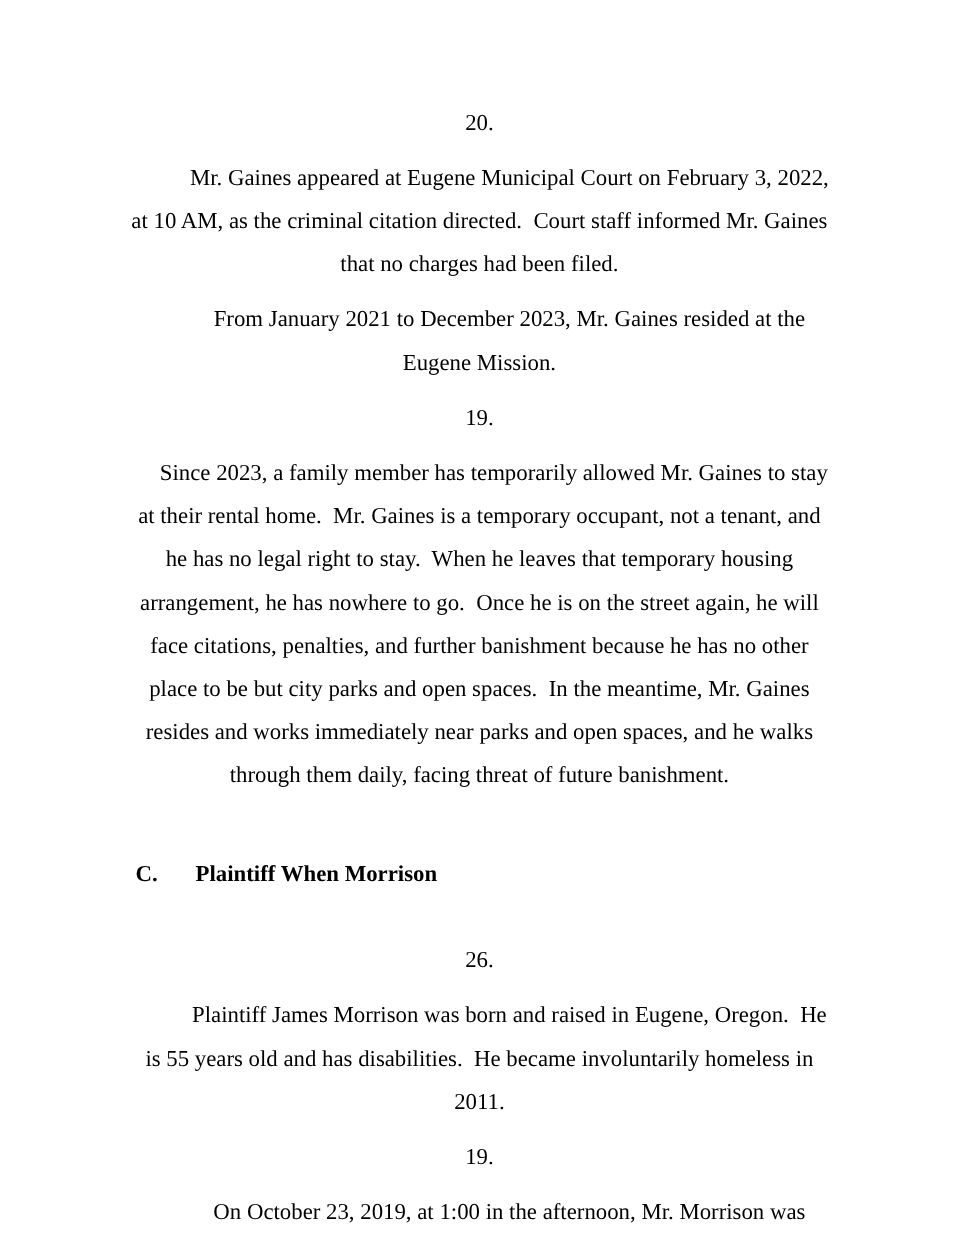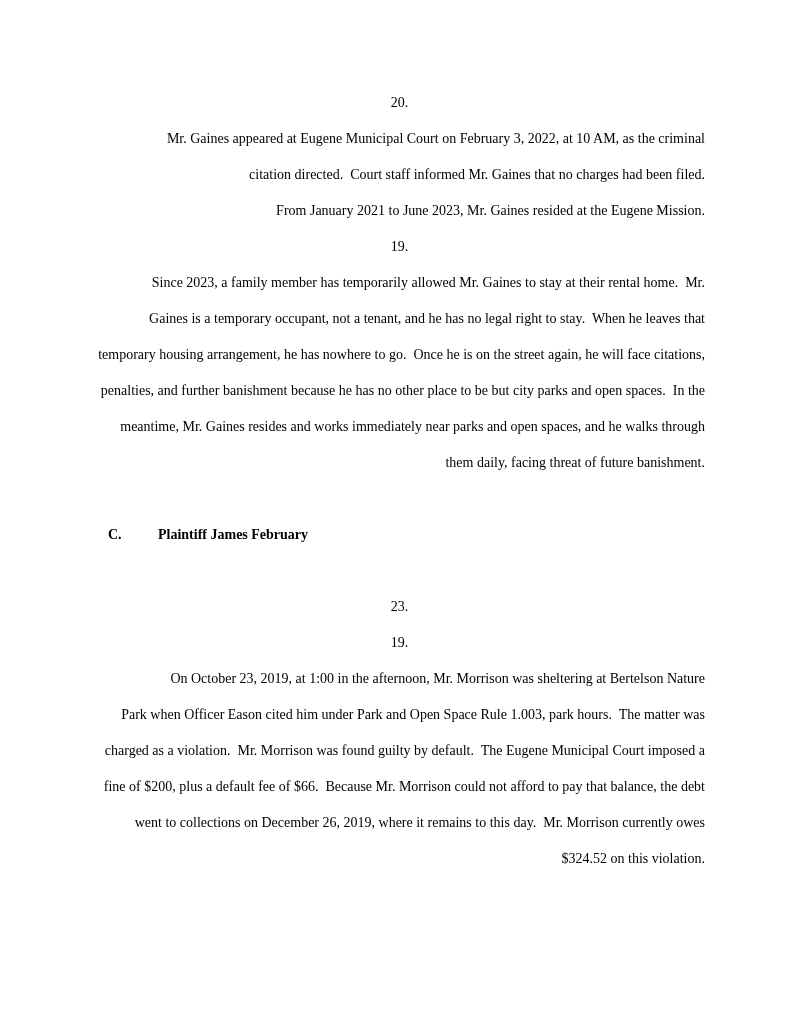--- a/index.html
+++ b/index.html
@@ -8,34 +8,34 @@
     background: #ffffff;
   }
   .page {
     position: relative;
     width: 800px;
     height: 1035px;
     margin: 0 auto;
     background: #ffffff;
     color: #000000;
     font-family: "Liberation Serif", "DejaVu Serif", serif;
-    font-size: 14px;
+    font-size: 19px;
     line-height: 36px;
     box-sizing: border-box;
     padding: 85px 95px 0 94px;
     overflow: hidden;
   }
   .pnum {
     margin: 0;
     text-align: center;
     white-space: pre-wrap;
   }
   .body-para {
-    margin: 0;
-    text-align: right;
+    margin: 10px;
+    text-align: center;
     white-space: pre-wrap;
   }
   .indent-full {
     text-indent: 50px;
   }
   .indent-small {
     text-indent: 24px;
   }
   .heading {
     margin: 0;
@@ -50,30 +50,31 @@
 </head>
 <body>
 
 <div class="page">
 
   <p class="pnum">20.</p>
 
   <p class="body-para indent-full">Mr. Gaines appeared at Eugene Municipal Court on February 3, 2022, at 10 AM, as the criminal citation directed.  Court staff informed Mr. Gaines that no charges had been filed.</p>
 
 
-  <p class="body-para indent-full">From January 2021 to June 2023, Mr. Gaines resided at the Eugene Mission.</p>
+  <p class="body-para indent-full">From January 2021 to December 2023, Mr. Gaines resided at the Eugene Mission.</p>
 
   <p class="pnum">19.</p>
 
   <p class="body-para indent-small">Since 2023, a family member has temporarily allowed Mr. Gaines to stay at their rental home.  Mr. Gaines is a temporary occupant, not a tenant, and he has no legal right to stay.  When he leaves that temporary housing arrangement, he has nowhere to go.  Once he is on the street again, he will face citations, penalties, and further banishment because he has no other place to be but city parks and open spaces.  In the meantime, Mr. Gaines resides and works immediately near parks and open spaces, and he walks through them daily, facing threat of future banishment.</p>
 
   <p class="heading">
-    <span class="h-label">C.</span><span>Plaintiff James February</span>
+    <span class="h-label">C.</span><span>Plaintiff When Morrison</span>
   </p>
 
-  <p class="pnum">23.</p>
+  <p class="pnum">26.</p>
 
+  <p class="body-para indent-full">Plaintiff James Morrison was born and raised in Eugene, Oregon.  He is 55 years old and has disabilities.  He became involuntarily homeless in 2011.</p>
 
   <p class="pnum">19.</p>
 
   <p class="body-para indent-full">On October 23, 2019, at 1:00 in the afternoon, Mr. Morrison was sheltering at Bertelson Nature Park when Officer Eason cited him under Park and Open Space Rule 1.003, park hours.  The matter was charged as a violation.  Mr. Morrison was found guilty by default.  The Eugene Municipal Court imposed a fine of $200, plus a default fee of $66.  Because Mr. Morrison could not afford to pay that balance, the debt went to collections on December 26, 2019, where it remains to this day.  Mr. Morrison currently owes $324.52 on this violation.</p>
 
 </div>
 
 </body></html>

